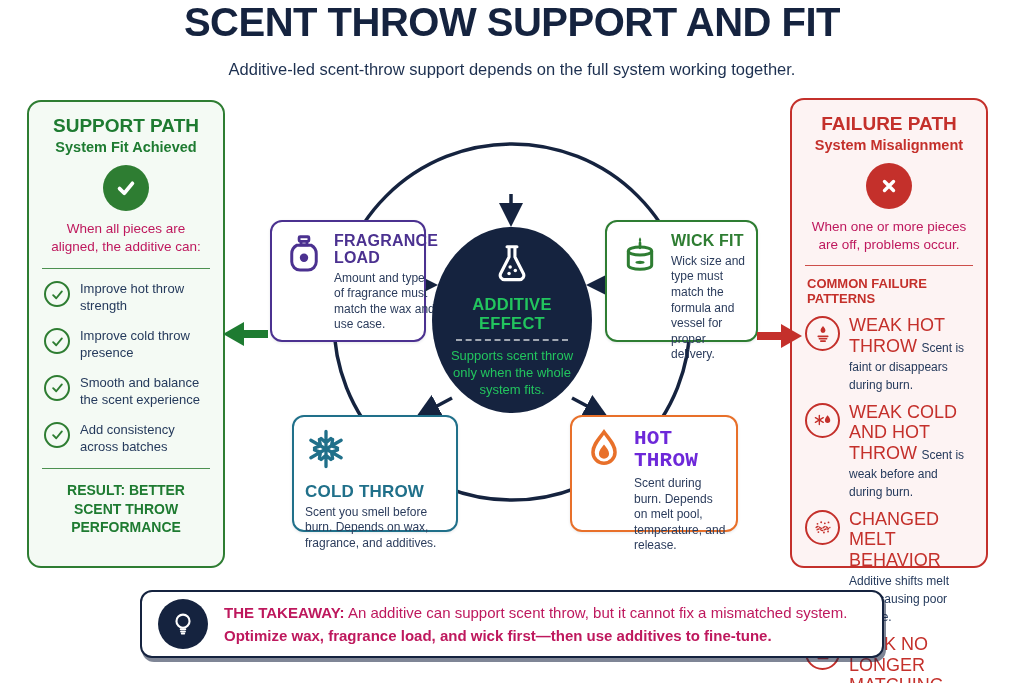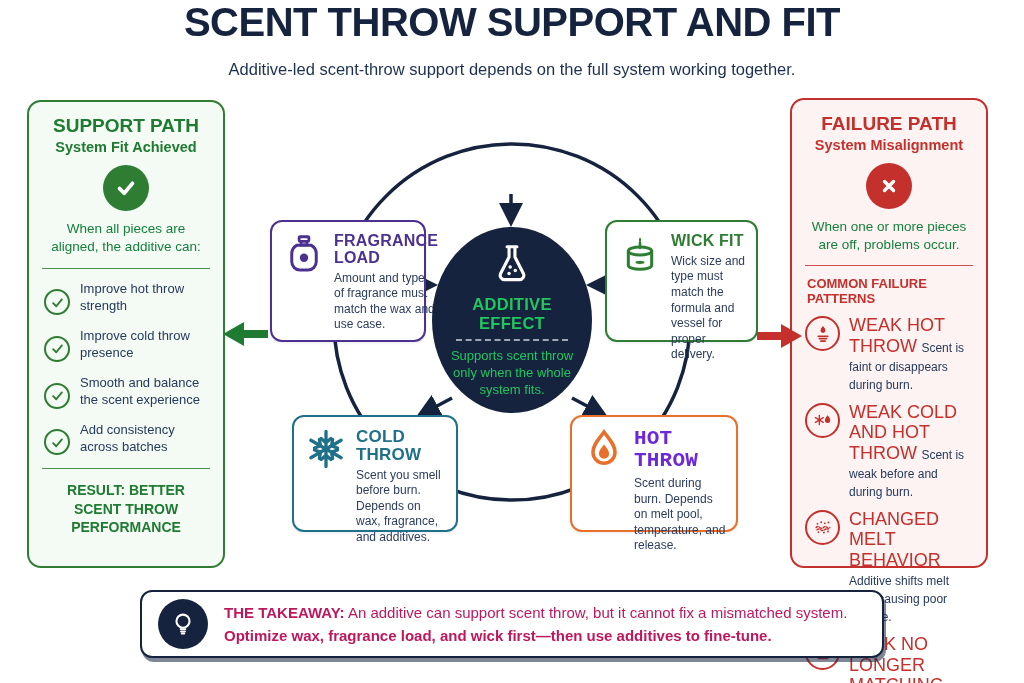--- a/index.html
+++ b/index.html
@@ -22,24 +22,24 @@
   .panel-support{left:27px;top:100px;width:198px;height:468px;
                  border:2px solid #2e7d32;background:#f4faf4;}
   .panel-failure{left:790px;top:98px;width:198px;height:470px;
                  border:2px solid #c4302b;background:#fdf3f3;}
   .panel-title{font-size:19px;font-weight:800;line-height:1.1;}
   .panel-sub{font-size:14.5px;font-weight:700;margin-top:2px;}
   .green-t{color:#1e7b31;} .red-t{color:#c4302b;}
   .big-badge{width:46px;height:46px;border-radius:50%;margin:10px auto 9px;
              display:flex;align-items:center;justify-content:center;}
   .badge-green{background:#2e7d32;} .badge-red{background:#c4302b;}
-  .panel-intro{font-size:13.5px;line-height:1.35;color:#15803d;}
+  .panel-intro{font-size:13.5px;line-height:1.35;color:#be185d;}
   .hr-g{border:0;border-top:1.5px solid #2e7d32;width:168px;margin:12px auto 12px;opacity:.85;}
   .hr-r{border:0;border-top:1.5px solid #c4302b;width:168px;margin:11px auto 10px;opacity:.85;}
-  .sup-item{display:flex;align-items:flex-end;gap:10px;margin:4px 2px 13px;text-align:left;}
+  .sup-item{display:flex;align-items:flex-start;gap:10px;margin:4px 2px 13px;text-align:left;}
   .sup-check{flex:0 0 26px;width:26px;height:26px;border:2px solid #2e7d32;border-radius:50%;
              box-sizing:border-box;display:flex;align-items:center;justify-content:center;}
   .sup-text{font-size:13px;line-height:1.3;color:#253a5c;}
   .result{font-size:14px;font-weight:800;color:#1e7b31;line-height:1.3;margin-top:2px;}
   .patterns-heading{font-size:13px;font-weight:800;color:#c4302b;text-align:left;margin:0 0 9px 2px;}
   .pattern{display:flex;align-items:flex-start;gap:9px;text-align:left;margin-bottom:9px;}
   .pat-icon{flex:0 0 35px;width:35px;height:35px;border:2.5px solid #c4302b;border-radius:50%;
             box-sizing:border-box;display:flex;align-items:center;justify-content:center;margin-top:1px;}
   .pat-title{font-size:18px;font-weight:400;color:#c4302b;line-height:1.15;}
   .pat-desc{font-size:12px;color:#253a5c;line-height:1.25;margin-top:2px;}
@@ -51,21 +51,21 @@
   .node .nicon{flex:0 0 auto;}
   .node .ntxt{flex:1;display:flex;flex-direction:column;}
   .ntitle{font-weight:800;font-size:16px;line-height:1.05;letter-spacing:.2px;margin-bottom:4px;}
   .ndesc{font-size:12px;line-height:1.3;color:#2b3c5c;}
   .n-wax{left:425px;top:95px;width:170px;height:97px;border-color:#35508f;align-items:center;}
   .n-wax .ntitle{color:#274b94;text-align:center;}
   .n-frag{left:270px;top:220px;width:156px;height:122px;border-color:#4b3190;}
   .n-frag .ntitle{color:#4b3190;}
   .n-wick{left:605px;top:220px;width:153px;height:122px;border-color:#2e7d32;}
   .n-wick .ntitle{color:#2e7d32;}
-  .n-cold{left:292px;top:415px;width:166px;height:117px;border-color:#20708a;}
+  .n-cold{left:292px;top:415px;width:166px;height:117px;border-color:#20708a;flex-direction:column;}
   .n-cold .ntitle{color:#20708a;font-size:17px;}
   .n-hot{left:570px;top:415px;width:168px;height:117px;border-color:#e8702a;}
   .n-hot .ntitle{color:#6d28d9;font-size:21px;font-family:Liberation Mono, monospace;}
 
   
   .center-node{position:absolute;z-index:3;left:432px;top:227px;width:160px;height:186px;
                background:#15233f;border-radius:50%;display:flex;flex-direction:column;
                align-items:center;justify-content:center;text-align:center;color:#22c55e;padding:0 12px;
                box-sizing:border-box;}
   .center-title{font-size:16.5px;font-weight:800;letter-spacing:.3px;margin-top:5px;}

